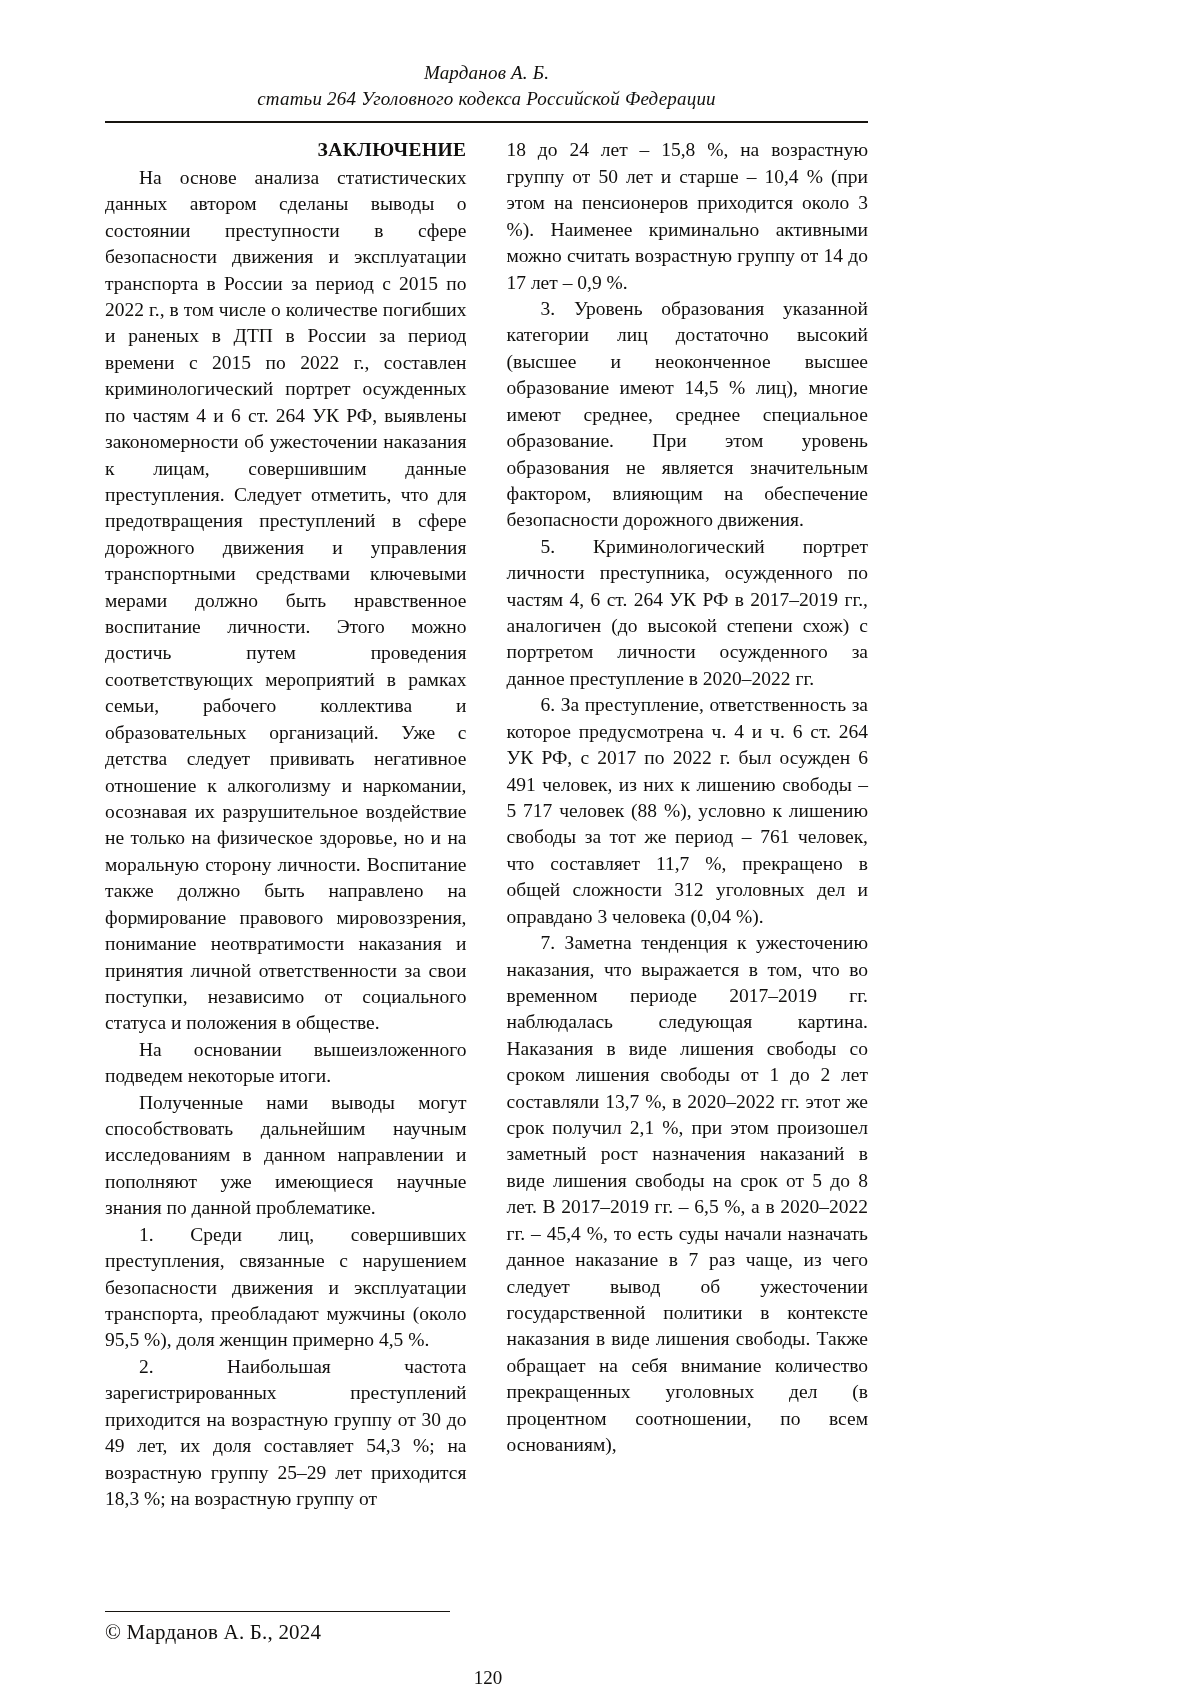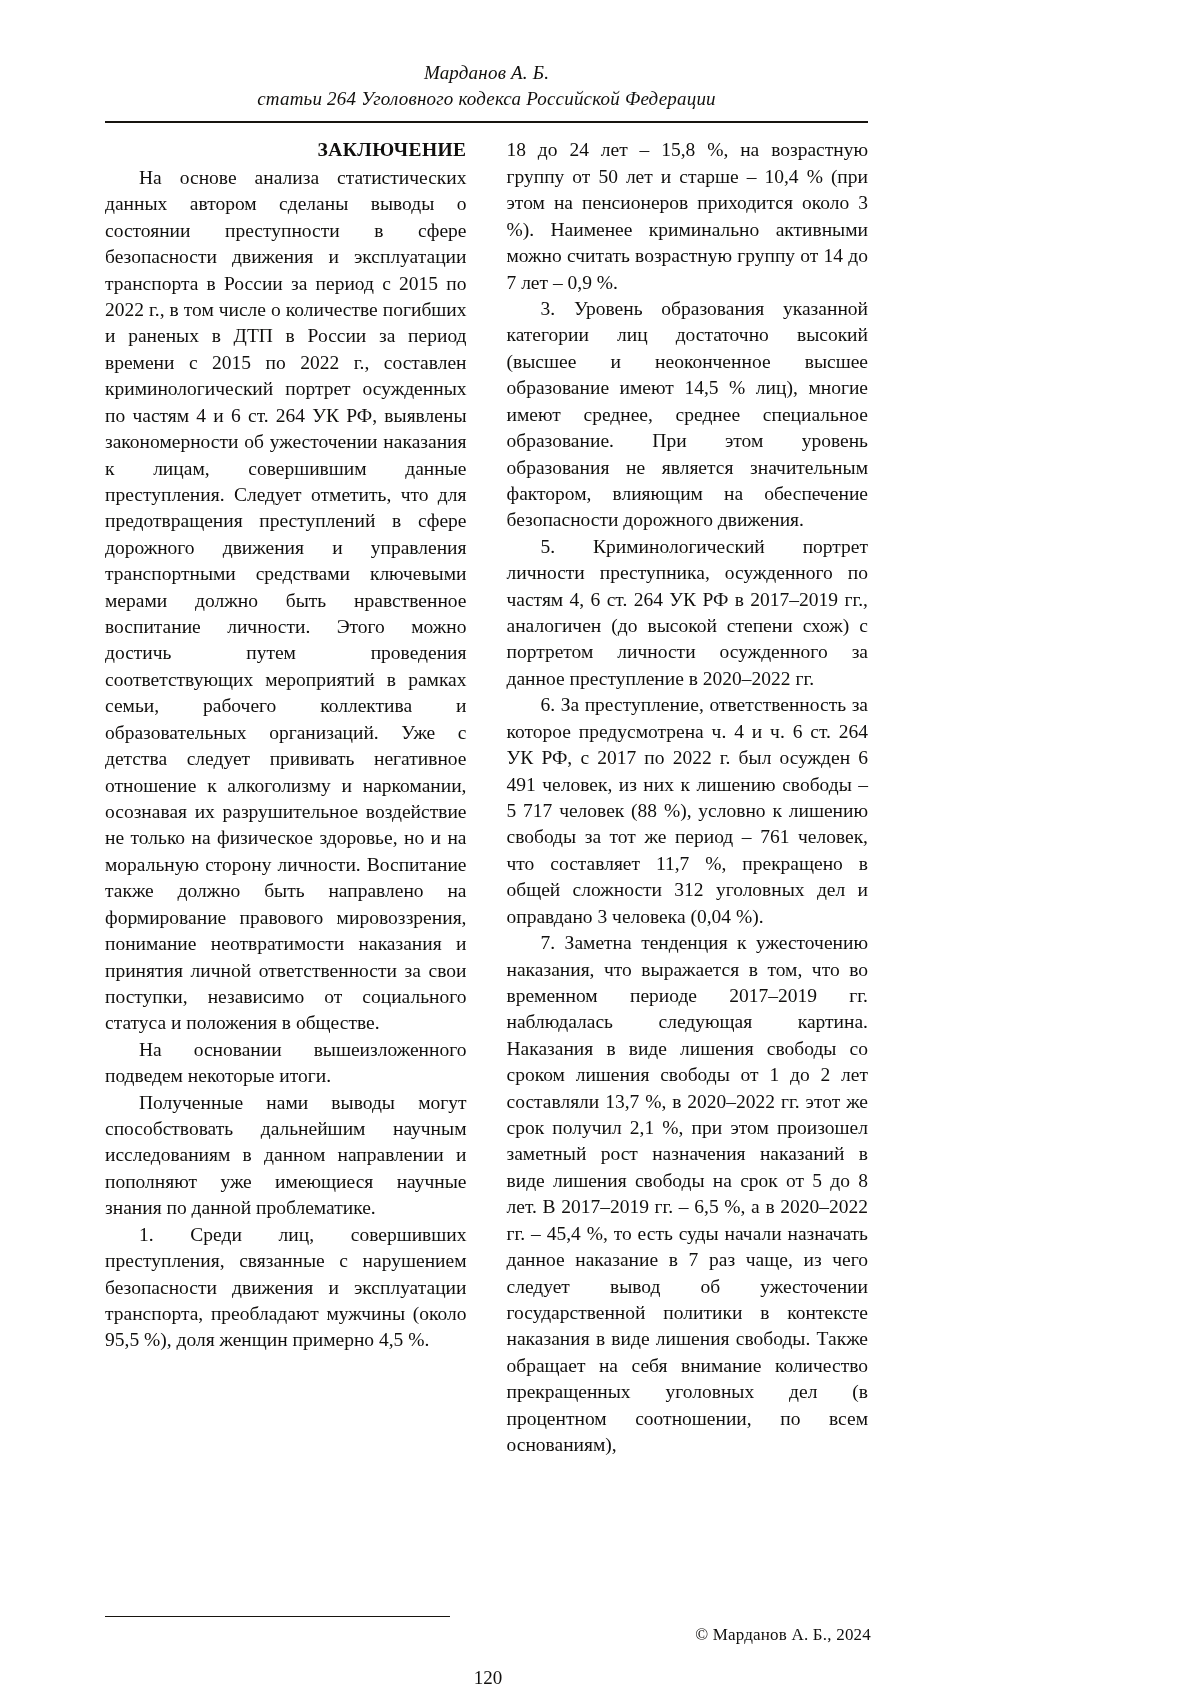--- a/index.html
+++ b/index.html
@@ -70,23 +70,22 @@
     right: 105px;
     bottom: 52px;
   }
   .footer-rule {
     width: 345px;
     border: none;
     border-top: 1.6px solid #17140f;
     margin: 0 0 8px 0;
   }
   .copyright {
-    font-size: 17px;
+    font-size: 21px;
     letter-spacing: 0.2px;
-    text-align: right;
   }
   .page-number {
     position: absolute;
     bottom: 8px;
     left: 0;
     right: 0;
     text-align: center;
     font-size: 19px;
   }
 </style>
@@ -102,24 +101,25 @@
   <hr class="header-rule">
 
   <div class="columns">
 
     <div class="col">
       <div class="section-title">ЗАКЛЮЧЕНИЕ</div>
       <p class="para">На основе анализа статистических данных автором сделаны выводы о состоянии преступности в сфере безопасности движения и эксплуатации транспорта в России за период с 2015 по 2022 г., в том числе о количестве погибших и раненых в ДТП в России за период времени с 2015 по 2022 г., составлен криминологический портрет осужденных по частям 4 и 6 ст. 264 УК РФ, выявлены закономерности об ужесточении наказания к лицам, совершившим данные преступления. Следует отметить, что для предотвращения преступлений в сфере дорожного движения и управления транспортными средствами ключевыми мерами должно быть нравственное воспитание личности. Этого можно достичь путем проведения соответствующих мероприятий в рамках семьи, рабочего коллектива и образовательных организаций. Уже с детства следует прививать негативное отношение к алкоголизму и наркомании, осознавая их разрушительное воздействие не только на физическое здоровье, но и на моральную сторону личности. Воспитание также должно быть направлено на формирование правового мировоззрения, понимание неотвратимости наказания и принятия личной ответственности за свои поступки, независимо от социального статуса и положения в обществе.</p>
       <p class="para">На основании вышеизложенного подведем некоторые итоги.</p>
       <p class="para">Полученные нами выводы могут способствовать дальнейшим научным исследованиям в данном направлении и пополняют уже имеющиеся научные знания по данной проблематике.</p>
       <p class="para">1. Среди лиц, совершивших преступления, связанные с нарушением безопасности движения и эксплуатации транспорта, преобладают мужчины (около 95,5 %), доля женщин примерно 4,5 %.</p>
+      <p class="para last-left">2. Наибольшая частота зарегистрированных преступлений приходится на возрастную группу от 30 до 49 лет, их доля составляет 54,3 %; на возрастную группу 25–29 лет приходится 18,3 %; на возрастную группу от</p>
     </div>
 
     <div class="col">
-      <p class="para" style="text-indent:0">18 до 24 лет – 15,8 %, на возрастную группу от 50 лет и старше – 10,4 % (при этом на пенсионеров приходится около 3 %). Наименее криминально активными можно считать возрастную группу от 14 до 7 лет – 0,9 %.</p>
+      <p class="para" style="text-indent:0">18 до 24 лет – 15,8 %, на возрастную группу от 50 лет и старше – 10,4 % (при этом на пенсионеров приходится около 3 %). Наименее криминально активными можно считать возрастную группу от 14 до 17 лет – 0,9 %.</p>
       <p class="para">3. Уровень образования указанной категории лиц достаточно высокий (высшее и неоконченное высшее образование имеют 14,5 % лиц), многие имеют среднее, среднее специальное образование. При этом уровень образования не является значительным фактором, влияющим на обеспечение безопасности дорожного движения.</p>
       <p class="para">5. Криминологический портрет личности преступника, осужденного по частям 4, 6 ст. 264 УК РФ в 2017–2019 гг., аналогичен (до высокой степени схож) с портретом личности осужденного за данное преступление в 2020–2022 гг.</p>
       <p class="para">6. За преступление, ответственность за которое предусмотрена ч. 4 и ч. 6 ст. 264 УК РФ, с 2017 по 2022 г. был осужден 6 491 человек, из них к лишению свободы – 5 717 человек (88 %), условно к лишению свободы за тот же период – 761 человек, что составляет 11,7 %, прекращено в общей сложности 312 уголовных дел и оправдано 3 человека (0,04 %).</p>
       <p class="para">7. Заметна тенденция к ужесточению наказания, что выражается в том, что во временном периоде 2017–2019 гг. наблюдалась следующая картина. Наказания в виде лишения свободы со сроком лишения свободы от 1 до 2 лет составляли 13,7 %, в 2020–2022 гг. этот же срок получил 2,1 %, при этом произошел заметный рост назначения наказаний в виде лишения свободы на срок от 5 до 8 лет. В 2017–2019 гг. – 6,5 %, а в 2020–2022 гг. – 45,4 %, то есть суды начали назначать данное наказание в 7 раз чаще, из чего следует вывод об ужесточении государственной политики в контексте наказания в виде лишения свободы. Также обращает на себя внимание количество прекращенных уголовных дел (в процентном соотношении, по всем основаниям),</p>
     </div>
 
   </div>
 
   <div class="footer">
     <hr class="footer-rule">

